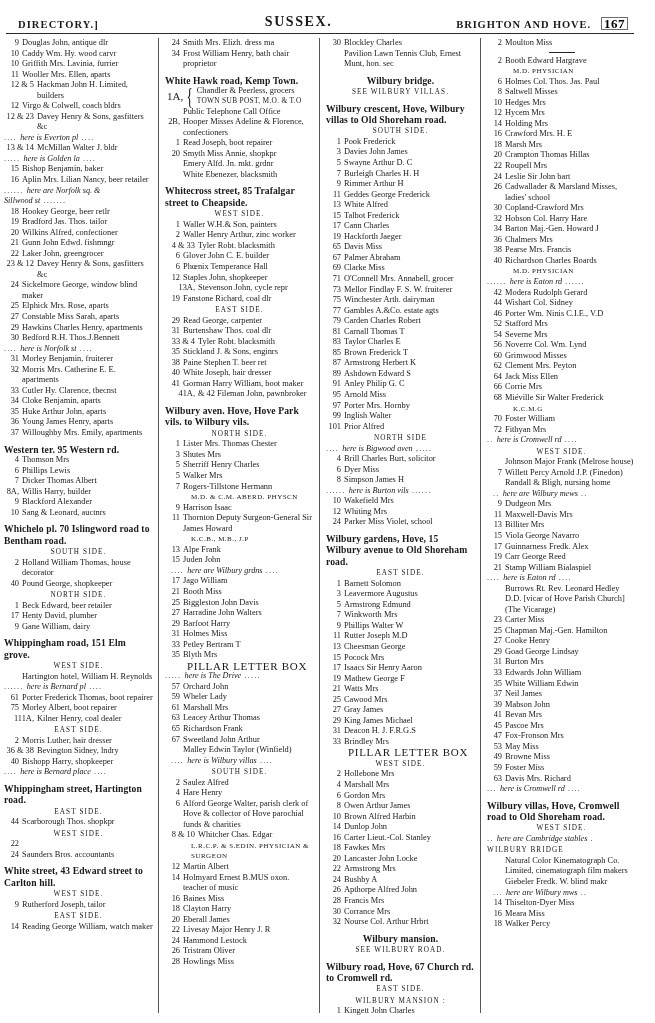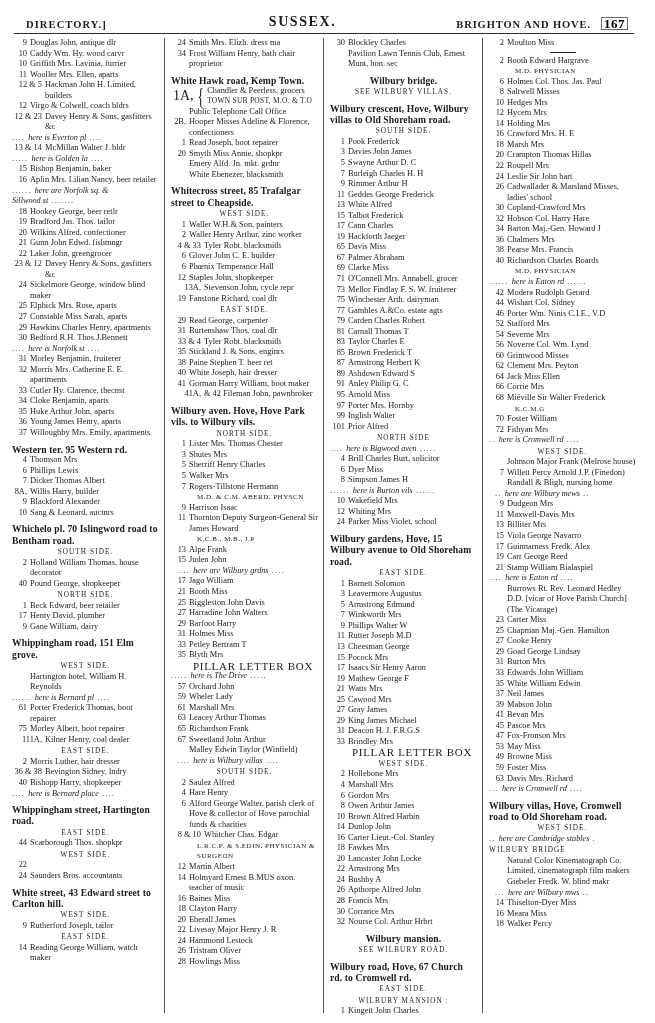--- a/index.html
+++ b/index.html
@@ -12,21 +12,21 @@
     height: 1023px;
     font-family: "Liberation Serif", "DejaVu Serif", serif;
     color: #1a1a1a;
     position: relative;
     overflow: hidden;
   }
   .page {
     width: 648px;
     height: 1023px;
     box-sizing: border-box;
-    padding: 10px 8px 4px 8px;
+    padding: 10px 8px 4px 0;
     position: relative;
   }
   
   .running-head {
     display: flex;
     align-items: flex-end;
     justify-content: space-between;
     padding: 0 12px 0 18px;
     margin-bottom: 3px;
     height: 20px;
@@ -156,21 +156,21 @@
     width: 26px;
     border-top: 1px solid #222;
     margin: 3px auto 3px auto;
     height: 0;
   }
   .brace-row {
     display: flex;
     align-items: center;
   }
   .brace-num {
-    font-size: 14px;
+    font-size: 11px;
     margin-right: 1px;
     flex: 0 0 auto;
     padding-left: 2px;
   }
   .brace {
     font-size: 24px;
     line-height: 10px;
     font-family: "Liberation Serif", serif;
     flex: 0 0 auto;
     margin: 0 1px 0 0;

